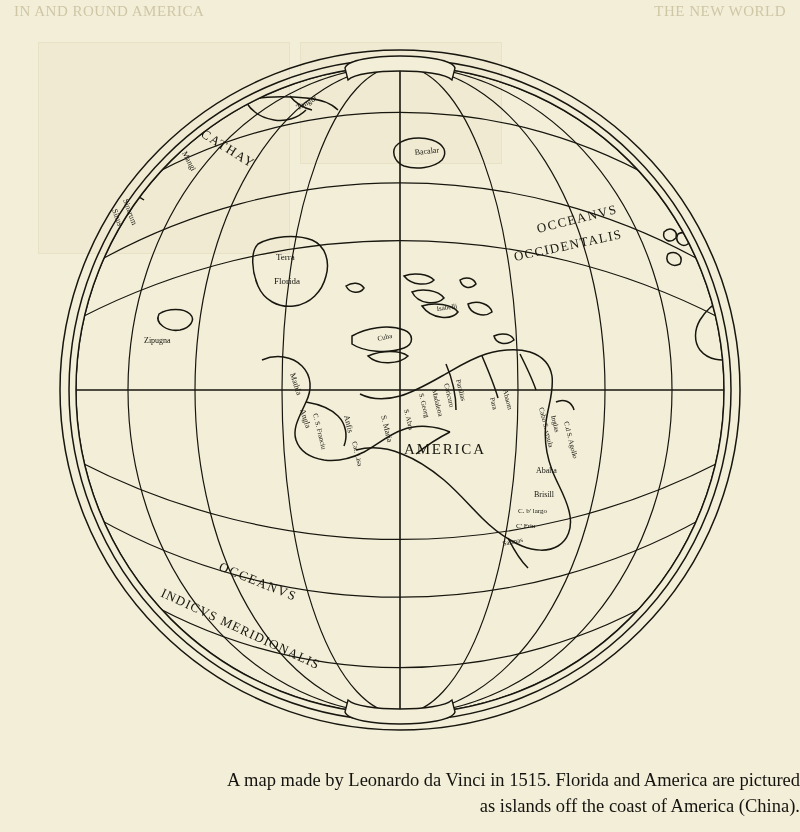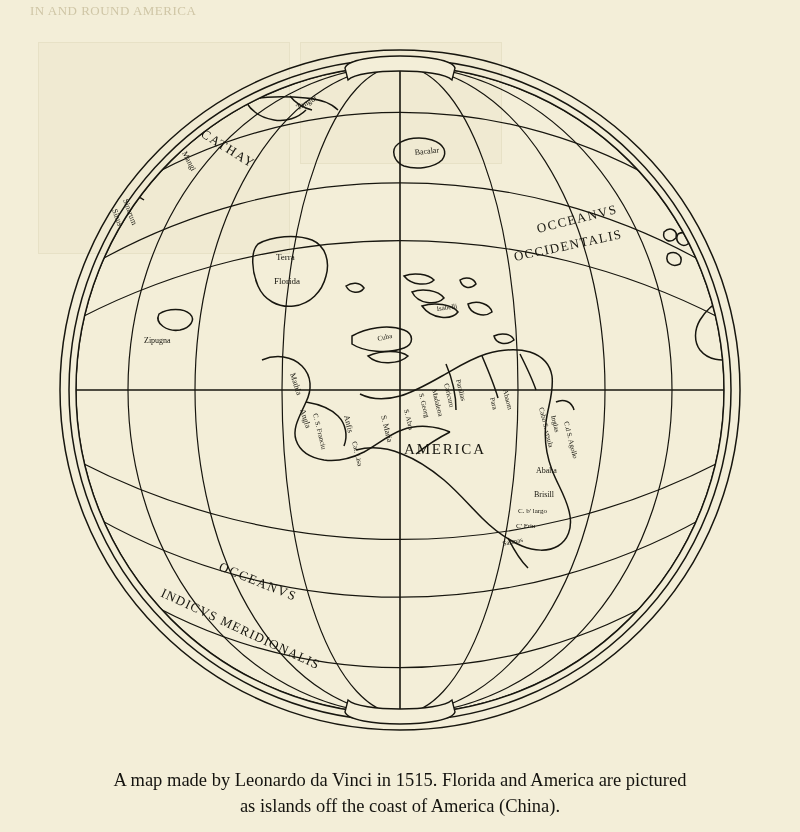--- a/index.html
+++ b/index.html
@@ -22,25 +22,25 @@
     height: 832px;
     background: #f3eed8;
   }
   
   .ghost-top {
     position: absolute;
     left: 0; top: 0;
     width: 800px;
     height: 26px;
     color: #cfc6a6;
-    font-size: 13px;
+    font-size: 15px;
     letter-spacing: 0.5px;
     display: flex;
     justify-content: space-between;
-    padding: 3px 14px 0 30px;
+    padding: 3px 14px 0 14px;
     box-sizing: border-box;
     overflow: hidden;
     white-space: nowrap;
   }
   .ghost-block {
     position: absolute;
     border: 1px solid #e4ddc0;
     background: #efe9d0;
     opacity: .75;
   }
@@ -52,38 +52,39 @@
     height: 745px;
   }
   #map-figure svg {
     display: block;
   }
   .caption {
     position: absolute;
     left: 0;
     top: 768px;
     width: 800px;
-    text-align: center;
+    text-align: right;
     font-size: 18.5px;
     line-height: 1.38;
     color: #14130f;
   }
   .caption div { white-space: nowrap; }
   text {
     font-family: "Liberation Serif", serif;
     fill: #17160f;
   }
 </style>
 </head>
 <body>
 
 <div id="page">
 
   <div class="ghost-top">
     <span>IN AND ROUND AMERICA</span>
+    <span>THE NEW WORLD</span>
   </div>
   <div class="ghost-block" style="left:38px;top:42px;width:250px;height:210px;"></div>
   <div class="ghost-block" style="left:300px;top:42px;width:200px;height:120px;"></div>
 
   <div id="map-figure">
     <svg width="800" height="745" viewBox="0 0 800 745">
       <defs>
         <clipPath id="globeClip">
           <circle cx="400" cy="372" r="340"></circle>
         </clipPath>

